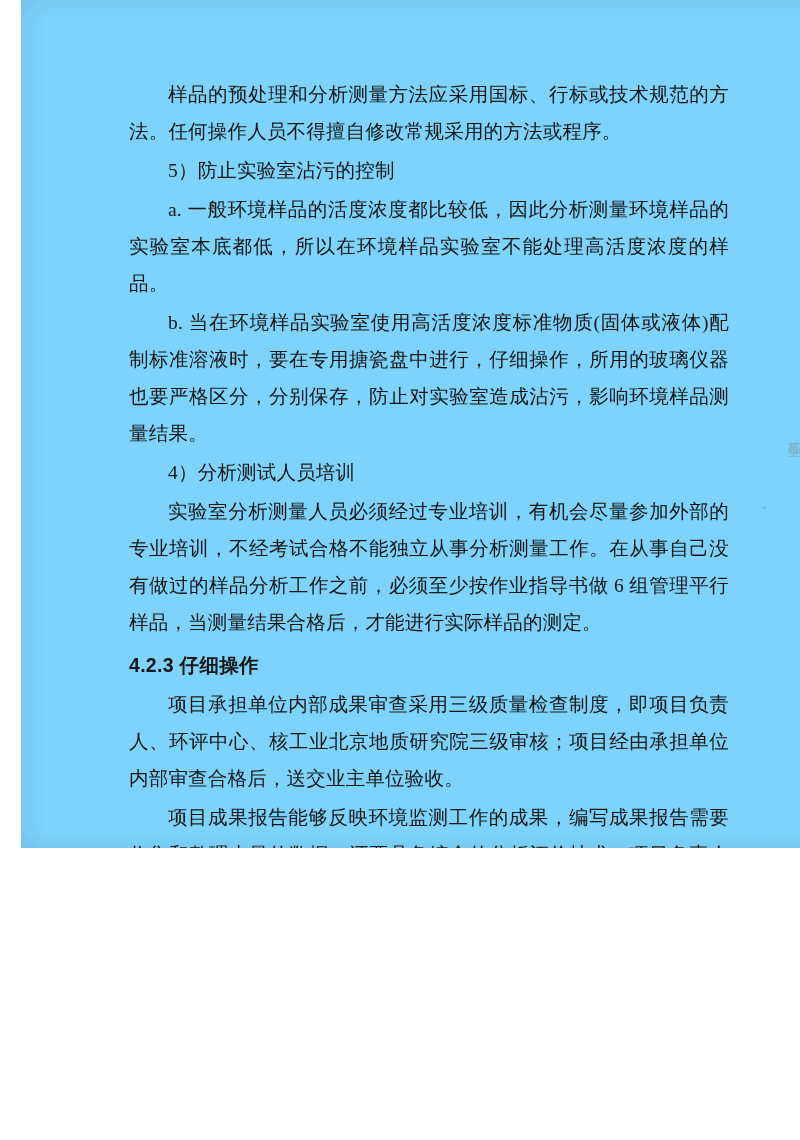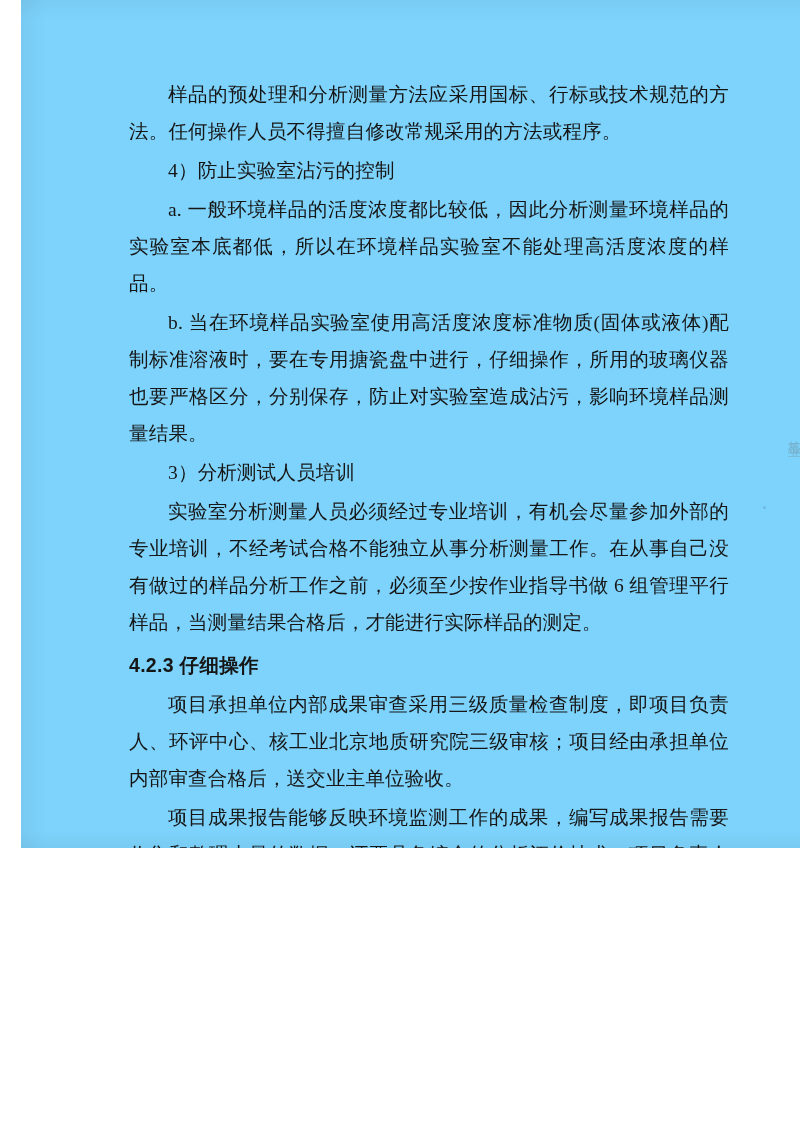--- a/index.html
+++ b/index.html
@@ -98,24 +98,24 @@
 <div class="page">
 
   <div class="margin-mark">核工业</div>
 
   <div class="speck" style="left:742px; top:506px; width:3px; height:3px;"></div>
   <div class="speck" style="left:63px; top:915px; width:2px; height:2px;"></div>
   <div class="speck" style="left:735px; top:880px; width:2px; height:2px;"></div>
 
   <div class="content">
     <p class="para indent">样品的预处理和分析测量方法应采用国标、行标或技术规范的方法。任何操作人员不得擅自修改常规采用的方法或程序。</p>
-    <p class="para sublist">4）防止实验室沾污的控制</p>
+    <p class="para sublist">5）防止实验室沾污的控制</p>
     <p class="para sublist">a. 一般环境样品的活度浓度都比较低，因此分析测量环境样品的实验室本底都低，所以在环境样品实验室不能处理高活度浓度的样品。</p>
     <p class="para sublist">b. 当在环境样品实验室使用高活度浓度标准物质(固体或液体)配制标准溶液时，要在专用搪瓷盘中进行，仔细操作，所用的玻璃仪器也要严格区分，分别保存，防止对实验室造成沾污，影响环境样品测量结果。</p>
-    <p class="para sublist">3）分析测试人员培训</p>
+    <p class="para sublist">4）分析测试人员培训</p>
     <p class="para indent">实验室分析测量人员必须经过专业培训，有机会尽量参加外部的专业培训，不经考试合格不能独立从事分析测量工作。在从事自己没有做过的样品分析工作之前，必须至少按作业指导书做 6 组管理平行样品，当测量结果合格后，才能进行实际样品的测定。</p>
     <p class="heading">4.2.3 仔细操作</p>
     <p class="para indent">项目承担单位内部成果审查采用三级质量检查制度，即项目负责人、环评中心、核工业北京地质研究院三级审核；项目经由承担单位内部审查合格后，送交业主单位验收。</p>
     <p class="para indent">项目成果报告能够反映环境监测工作的成果，编写成果报告需要收集和整理大量的数据，还要具备综合的分析评价技术，项目负责人对成果报告负责，其质量职能是贯彻国家、行业和有关方针、政策、法规等。在项目成果编制阶段，项目负责人要对各工序的信息做到及时了解和掌握，发现的质量问题及时责成有关人员予以修改和补救，尤其是不合格的成果资料严禁转入下道工序。对项目执行过程中发现的质量问题，应立即给予补救。</p>
   </div>
 
   <div class="page-number">6</div>
 </div>
 
 </body></html>

